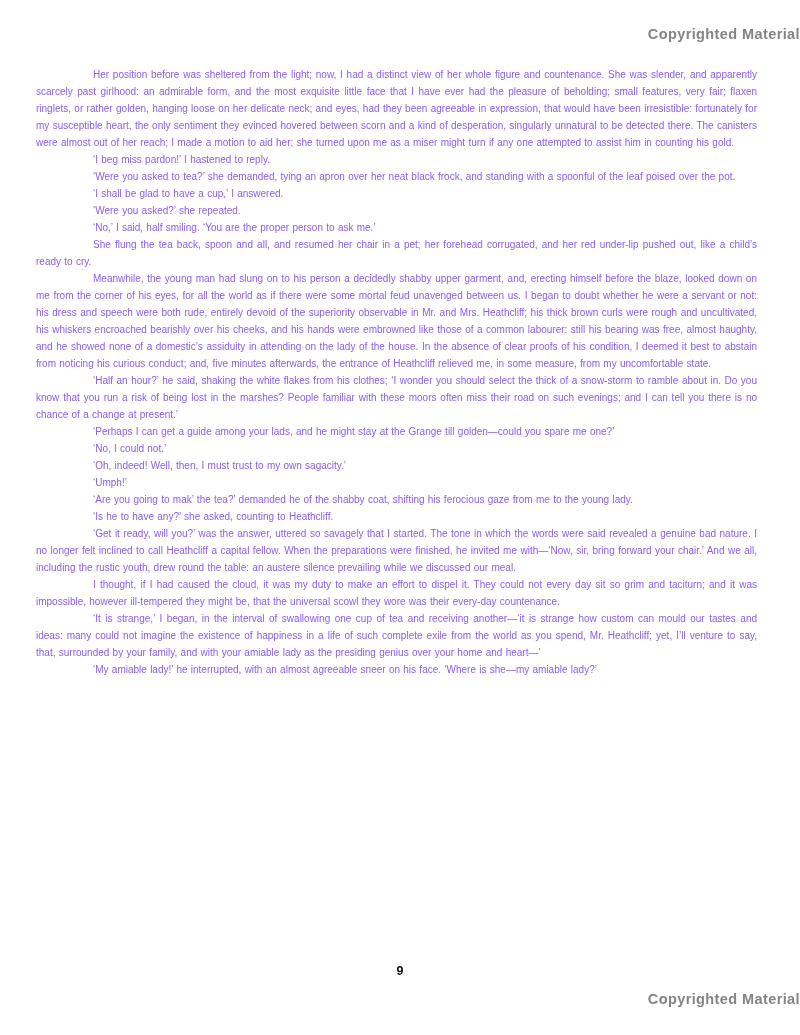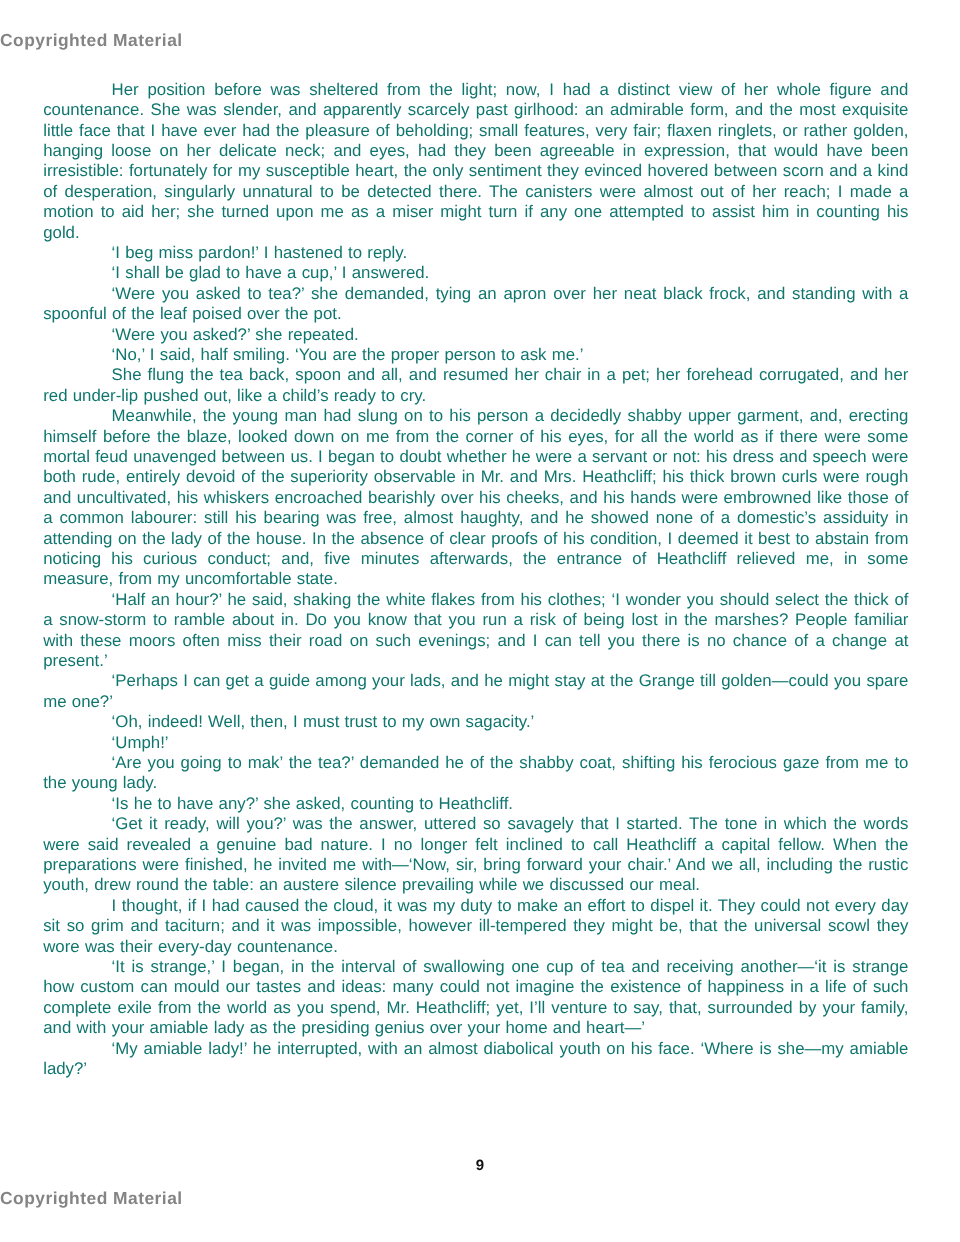--- a/index.html
+++ b/index.html
@@ -12,43 +12,43 @@
     width: 800px;
     height: 1035px;
     background: #ffffff;
     font-family: "Liberation Sans", "DejaVu Sans", sans-serif;
     overflow: hidden;
   }
   .copyright {
     position: absolute;
     left: 0;
     width: 100%;
-    text-align: left;
+    text-align: right;
     font-weight: bold;
     font-size: 14.5px;
     letter-spacing: 0.4px;
     color: #848484;
     -webkit-user-select: none;
   }
   .copyright.top { top: 26px; }
   .copyright.bottom { top: 991px; }
   .body-text {
     position: absolute;
     top: 66px;
     left: 36px;
     width: 721px;
   }
   .body-text p {
     margin: 0;
     padding: 0;
     text-align: justify;
     text-indent: 57px;
-    font-size: 14px;
+    font-size: 10px;
     line-height: 17px;
-    color: #0f766e;
+    color: #8b5cf6;
     word-spacing: 0.5px;
   }
   .page-number {
     position: absolute;
     left: 0;
     width: 100%;
     top: 964px;
     text-align: center;
     font-weight: bold;
     font-size: 12.5px;
@@ -58,35 +58,36 @@
 </head>
 <body>
 
 <div class="page">
 
   <div class="copyright top">Copyrighted Material</div>
 
   <div class="body-text">
     <p>Her position before was sheltered from the light; now, I had a distinct view of her whole figure and countenance. She was slender, and apparently scarcely past girlhood: an admirable form, and the most exquisite little face that I have ever had the pleasure of beholding; small features, very fair; flaxen ringlets, or rather golden, hanging loose on her delicate neck; and eyes, had they been agreeable in expression, that would have been irresistible: fortunately for my susceptible heart, the only sentiment they evinced hovered between scorn and a kind of desperation, singularly unnatural to be detected there. The canisters were almost out of her reach; I made a motion to aid her; she turned upon me as a miser might turn if any one attempted to assist him in counting his gold.</p>
     <p>‘I beg miss pardon!’ I hastened to reply.</p>
+    <p>‘Were you asked to tea?’ she demanded, tying an apron over her neat black frock, and standing with a spoonful of the leaf poised over the pot.</p>
     <p>‘I shall be glad to have a cup,’ I answered.</p>
-    <p>‘Were you asked to tea?’ she demanded, tying an apron over her neat black frock, and standing with a spoonful of the leaf poised over the pot.</p>
     <p>‘Were you asked?’ she repeated.</p>
     <p>‘No,’ I said, half smiling. ‘You are the proper person to ask me.’</p>
     <p>She flung the tea back, spoon and all, and resumed her chair in a pet; her forehead corrugated, and her red under-lip pushed out, like a child’s ready to cry.</p>
     <p>Meanwhile, the young man had slung on to his person a decidedly shabby upper garment, and, erecting himself before the blaze, looked down on me from the corner of his eyes, for all the world as if there were some mortal feud unavenged between us. I began to doubt whether he were a servant or not: his dress and speech were both rude, entirely devoid of the superiority observable in Mr. and Mrs. Heathcliff; his thick brown curls were rough and uncultivated, his whiskers encroached bearishly over his cheeks, and his hands were embrowned like those of a common labourer: still his bearing was free, almost haughty, and he showed none of a domestic’s assiduity in attending on the lady of the house. In the absence of clear proofs of his condition, I deemed it best to abstain from noticing his curious conduct; and, five minutes afterwards, the entrance of Heathcliff relieved me, in some measure, from my uncomfortable state.</p>
     <p>‘Half an hour?’ he said, shaking the white flakes from his clothes; ‘I wonder you should select the thick of a snow-storm to ramble about in. Do you know that you run a risk of being lost in the marshes? People familiar with these moors often miss their road on such evenings; and I can tell you there is no chance of a change at present.’</p>
     <p>‘Perhaps I can get a guide among your lads, and he might stay at the Grange till golden—could you spare me one?’</p>
+    <p>‘No, I could not.’</p>
     <p>‘Oh, indeed! Well, then, I must trust to my own sagacity.’</p>
     <p>‘Umph!’</p>
     <p>‘Are you going to mak’ the tea?’ demanded he of the shabby coat, shifting his ferocious gaze from me to the young lady.</p>
     <p>‘Is he to have any?’ she asked, counting to Heathcliff.</p>
     <p>‘Get it ready, will you?’ was the answer, uttered so savagely that I started. The tone in which the words were said revealed a genuine bad nature. I no longer felt inclined to call Heathcliff a capital fellow. When the preparations were finished, he invited me with—‘Now, sir, bring forward your chair.’ And we all, including the rustic youth, drew round the table: an austere silence prevailing while we discussed our meal.</p>
     <p>I thought, if I had caused the cloud, it was my duty to make an effort to dispel it. They could not every day sit so grim and taciturn; and it was impossible, however ill-tempered they might be, that the universal scowl they wore was their every-day countenance.</p>
     <p>‘It is strange,’ I began, in the interval of swallowing one cup of tea and receiving another—‘it is strange how custom can mould our tastes and ideas: many could not imagine the existence of happiness in a life of such complete exile from the world as you spend, Mr. Heathcliff; yet, I’ll venture to say, that, surrounded by your family, and with your amiable lady as the presiding genius over your home and heart—’</p>
-    <p>‘My amiable lady!’ he interrupted, with an almost diabolical youth on his face. ‘Where is she—my amiable lady?’</p>
+    <p>‘My amiable lady!’ he interrupted, with an almost agreeable sneer on his face. ‘Where is she—my amiable lady?’</p>
   </div>
 
   <div class="page-number">9</div>
 
   <div class="copyright bottom">Copyrighted Material</div>
 
 </div>
 
 </body></html>

